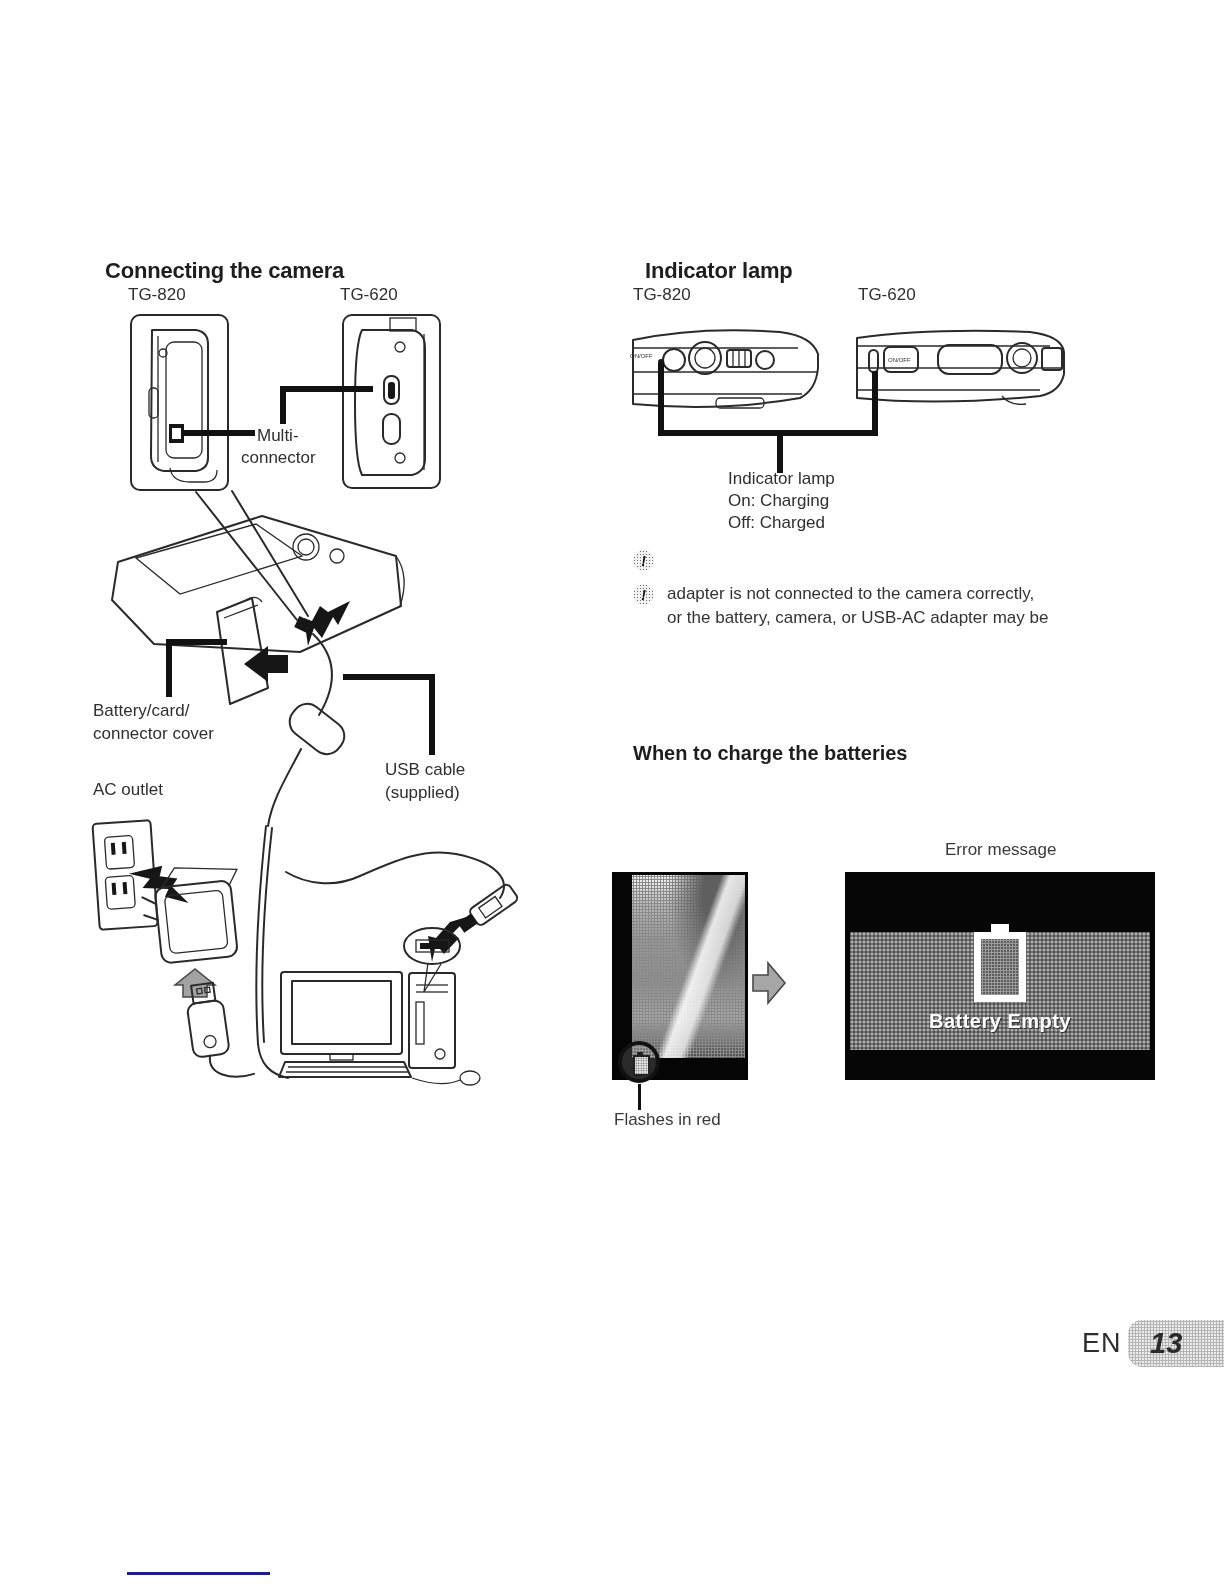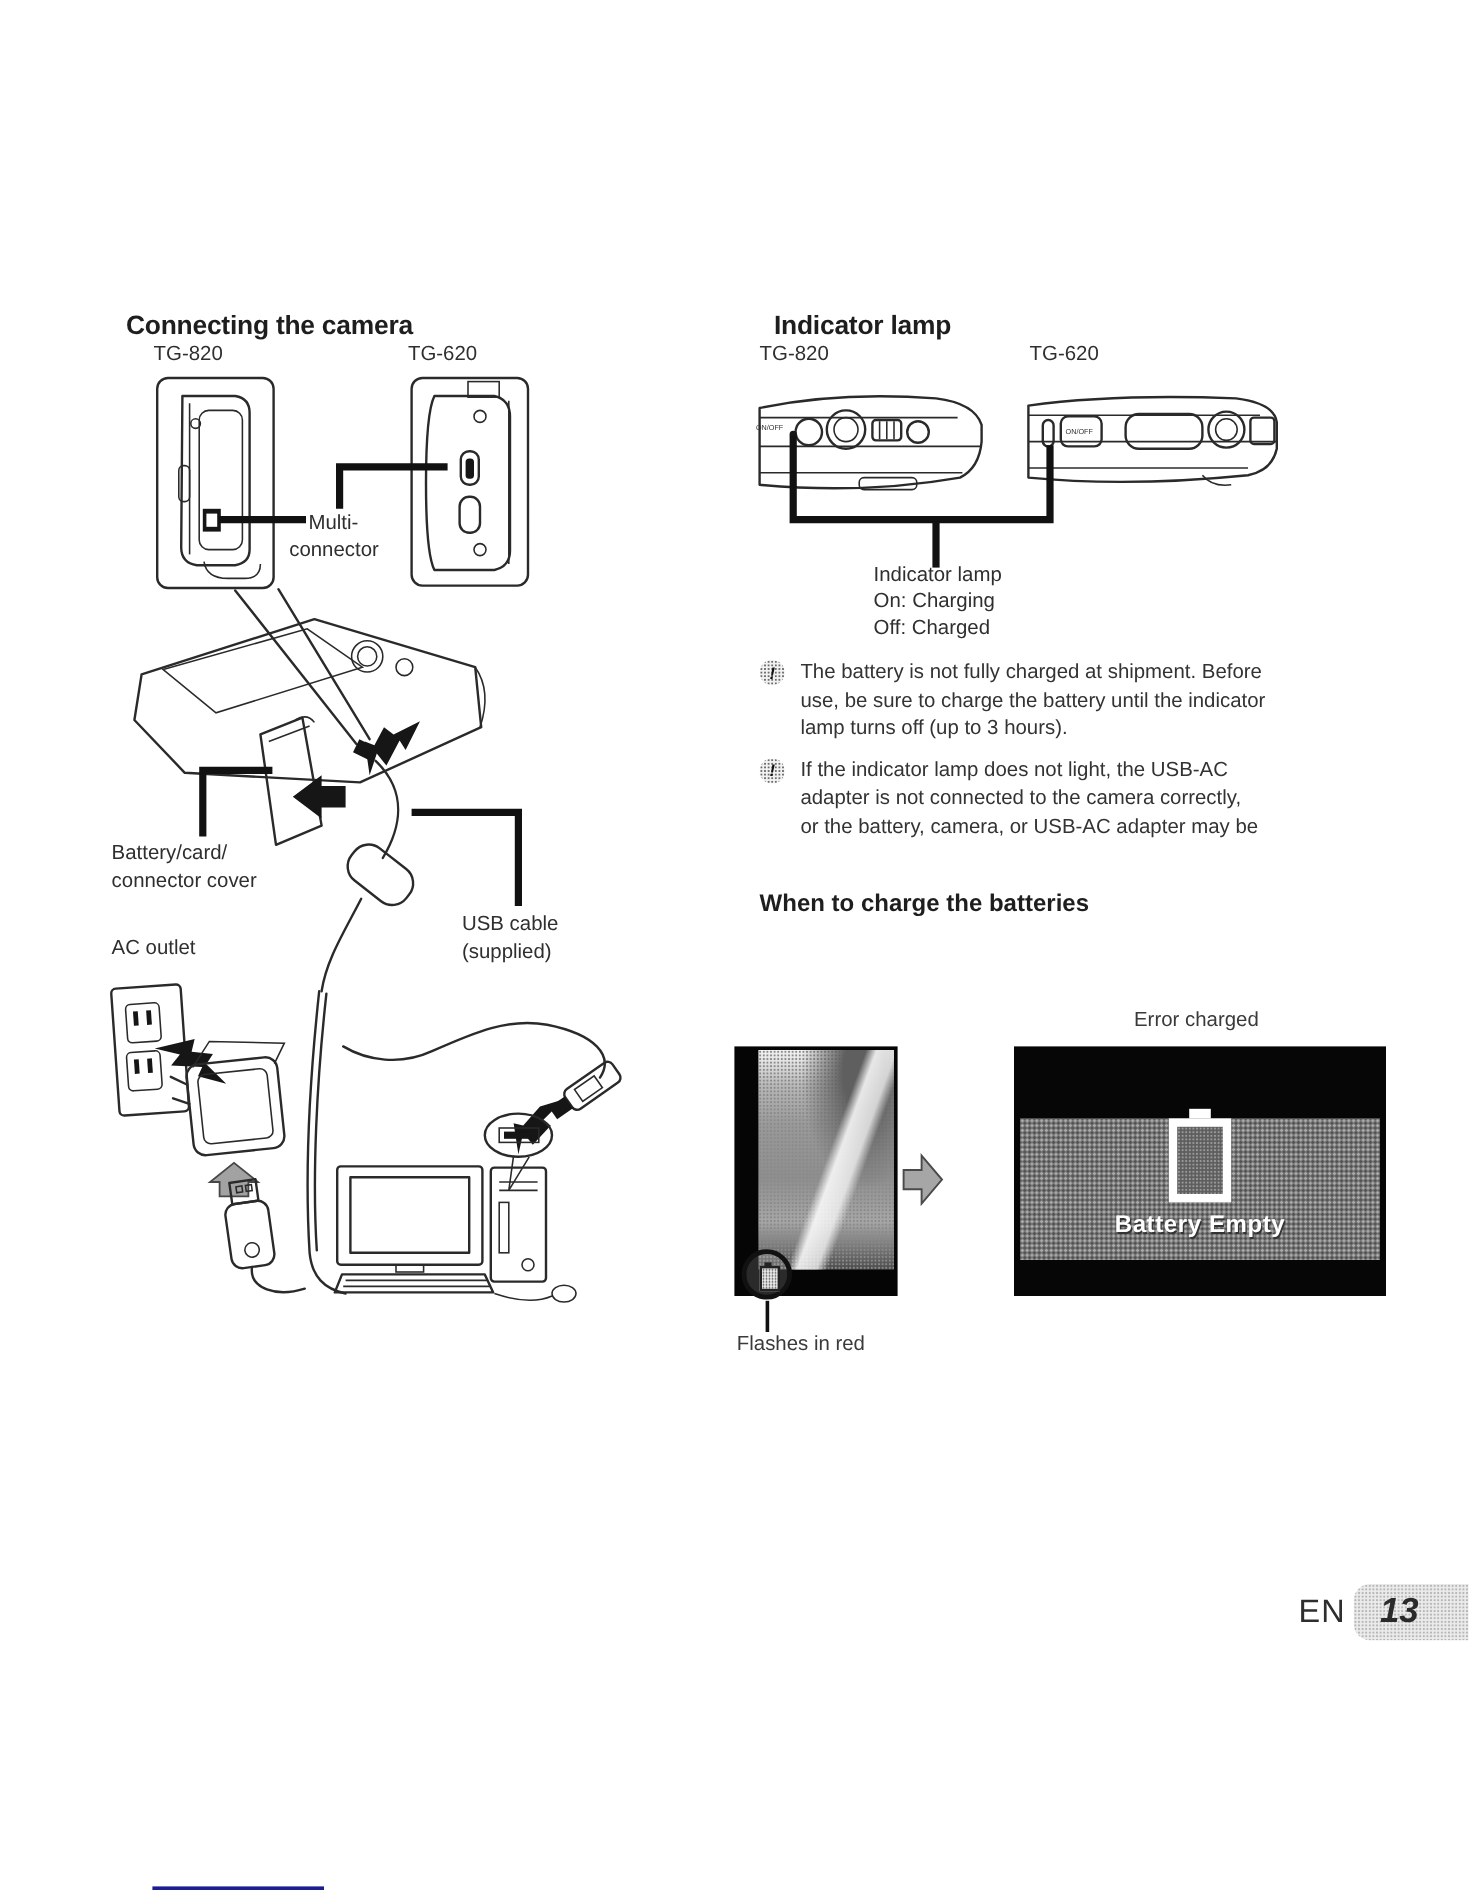--- a/index.html
+++ b/index.html
@@ -240,39 +240,33 @@
     <path class="thick" d="M780,433 V470"></path>
 
     <text x="728" y="484">Indicator lamp</text>
     <text x="728" y="506">On: Charging</text>
     <text x="728" y="528">Off: Charged</text>
   </svg>
 
   <div class="abs" style="left:633px;top:548px;width:516px;">
     <div class="note">
       <span class="note-icon">!</span>
-      <div class="note-text">
-        <div>The battery is not fully charged at shipment. Before</div>
-        <div>use, be sure to charge the battery until the indicator</div>
-        <div>lamp turns off (up to 3 hours).</div>
-      </div>
     </div>
     <div class="note">
       <span class="note-icon">!</span>
       <div class="note-text">
-        <div>If the indicator lamp does not light, the USB-AC</div>
         <div>adapter is not connected to the camera correctly,</div>
         <div>or the battery, camera, or USB-AC adapter may be</div>
       </div>
     </div>
   </div>
 
   <h2 class="abs h2" style="left:633px;top:742px;">When to charge the batteries</h2>
 
-  <div class="abs small-label" style="left:945px;top:840px;">Error charged</div>
+  <div class="abs small-label" style="left:945px;top:840px;">Error message</div>
 
   <div class="abs lcd">
     <div class="lcd-photo"></div>
     <div class="lcd-circle">
       <div class="mini-batt"></div>
     </div>
   </div>
   <div class="abs lcd-leader"></div>
   <div class="abs small-label" style="left:614px;top:1110px;">Flashes in red</div>
 

